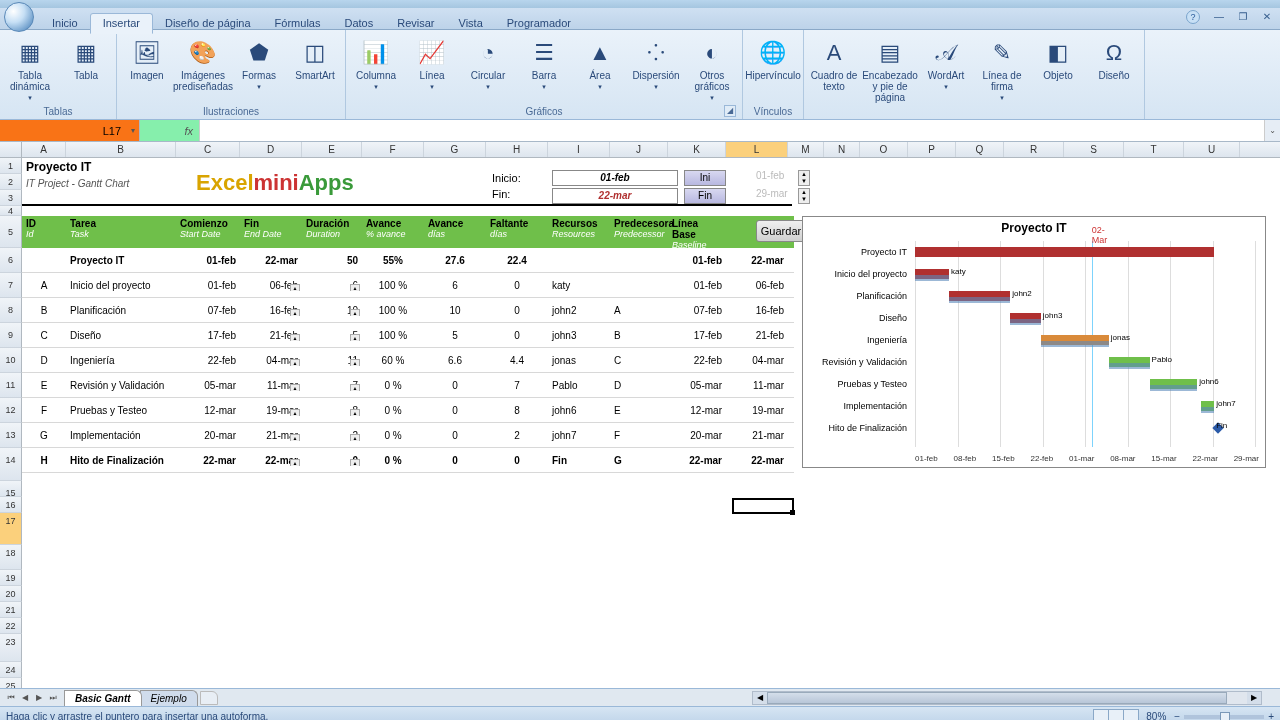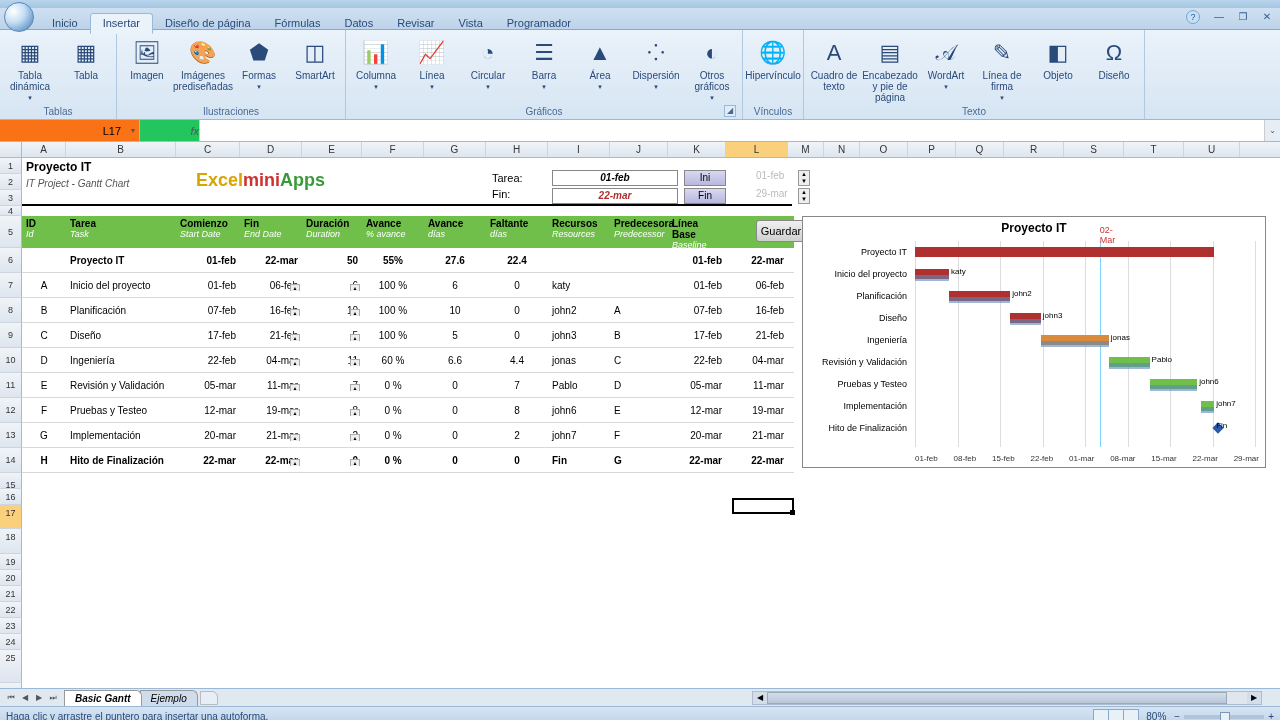--- a/index.html
+++ b/index.html
@@ -24,42 +24,42 @@
   .rgroup-label { text-align:center; font-size:10px; color:#4a6a95; padding:2px 0; position:relative;}
   .rgroup-label .launcher { position:absolute; right:0; bottom:2px; width:12px; height:12px; border:1px solid #9ab8d8; font-size:8px; line-height:10px; color:#4a6a95; background:#e0ecf7;}
   .rbtn { display:flex; flex-direction:column; align-items:center; width:48px; font-size:10px; color:#2a4a7a; text-align:center; line-height:11px; padding-top:2px;}
   .rbtn .ricon { width:32px; height:32px; margin-bottom:2px; display:flex; align-items:center; justify-content:center; font-size:22px; }
   .rbtn .dd { font-size:7px; color:#2a4a7a; }
   
   
   .fbar { height:22px; border-bottom:1px solid #a8b8c8; display:flex; align-items:stretch; background:#f3f6fa;}
   .namebox { width:140px; border-right:1px solid #a8b8c8; display:flex; align-items:center; justify-content:flex-end; padding:0 18px 0 4px; background:#f97316; position:relative;}
   .namebox::after { content:"▾"; position:absolute; right:4px; font-size:8px; color:#555;}
-  .fx { width:60px; display:flex; align-items:center; justify-content:flex-end; font-style:italic; color:#555; border-right:1px solid #ccc; background:#22c55e;}
+  .fx { width:60px; display:flex; align-items:center; justify-content:flex-end; padding-right:6px; font-style:italic; color:#555; border-right:1px solid #ccc; background:#86efac;}
   .finput { flex:1; background:#fff; }
   .fexpand { width:16px; background:#e6edf5; border-left:1px solid #ccc; text-align:center; font-size:8px; line-height:22px; color:#555;}
 
   
   .grid-wrap { position:relative; height: 546px; background:#fff; }
   .colheads { display:flex; height:16px; background:linear-gradient(#f0f4f8,#dde5ee); border-bottom:1px solid #b0b8c0;}
   .corner { width:22px; border-right:1px solid #b0b8c0; background:linear-gradient(#f0f4f8,#dde5ee);}
   .colh { border-right:1px solid #ccd4dd; text-align:center; font-size:10px; color:#333; line-height:16px;}
   .colh.sel { background:#fbd07c; }
   .rows { position:absolute; top:16px; left:0; right:0; bottom:0; overflow:hidden;}
   .rowh-col { position:absolute; left:0; top:0; width:22px; }
   .rowh { height:16px; border-bottom:1px solid #ccd4dd; border-right:1px solid #b0b8c0; background:linear-gradient(#f0f4f8,#dde5ee); text-align:center; font-size:9px; color:#333; line-height:16px;}
   .rowh.sel { background:#fbd07c;}
   
   .sheet { position:absolute; left:22px; top:0; right:0; bottom:0; }
 
   
   .proj { position:absolute; left:0; top:0; right:0; }
   .title1 { position:absolute; left:4px; top:2px; font-weight:bold; font-size:12px;}
   .title2 { position:absolute; left:4px; top:20px; font-style:italic; color:#555; font-size:10px;}
-  .logo { position:absolute; left:174px; top:12px; font-family: "Segoe UI", sans-serif; font-size:18px; font-weight:600; }
+  .logo { position:absolute; left:174px; top:12px; font-family: "Segoe UI", sans-serif; font-size:22px; font-weight:600; }
   .logo .e1{color:#d9a400;} .logo .e2{color:#c33;} .logo .e3{color:#3a9a3a;}
   .hdr-right { position:absolute; left:470px; top:14px; font-size:11px;}
   .hdr-right div { height:16px;}
   .datebox { position:absolute; top:12px; width:126px; height:16px; border:1px solid #888; text-align:center; font-weight:bold; font-style:italic; line-height:14px; font-size:10px;}
   .minibtn { position:absolute; width:42px; height:16px; background:linear-gradient(#d8d8f0,#b8b8e0); border:1px solid #888; text-align:center; font-size:10px; line-height:14px;}
   .spin { position:absolute; width:12px; height:16px; background:#eee; border:1px solid #999; font-size:6px; text-align:center; line-height:7px;}
   .spin::before{content:"▲"; display:block;} .spin::after{content:"▼"; display:block;}
   .hr { position:absolute; left:0; top:46px; width:770px; border-top:2px solid #000;}
   
   
@@ -89,21 +89,21 @@
   .gantt-labels { position:absolute; left:0; top:24px; width:110px;}
   .glabel { height:22px; text-align:right; padding-right:6px; font-size:9px; line-height:22px;}
   .gaxis { position:absolute; left:112px; right:6px; bottom:4px; display:flex; justify-content:space-between; font-size:8px; color:#333;}
   .gbar-row { position:relative; height:22px;}
   .gbar { position:absolute; height:10px; top:6px;}
   .gbar.plan { background:#5a88bb; opacity:0.6; top:12px; height:6px;}
   .gbar.red { background:#b03030;}
   .gbar.green { background:#6fbf4a;}
   .gbar.orange { background:#d98a3a;}
   .gres { position:absolute; font-size:8px; top:4px;}
-  .gmarker { position:absolute; top:0; bottom:0; width:1px; background:#7dd3fc;margin-left:8px;}
+  .gmarker { position:absolute; top:0; bottom:0; width:1px; background:#7dd3fc;}
   .gmarker-lbl { position:absolute; top:-16px; font-size:9px; color:#c33;}
   .ggrid { position:absolute; top:0; bottom:0; width:1px; background:#ddd;}
   .gdiam { position:absolute; width:8px; height:8px; background:#2a5aa8; transform:rotate(45deg);}
 
   
   .tabs-row { height:18px; background:#e0e8f0; border-top:1px solid #9ab8d8; display:flex; align-items:center; font-size:10px; position:relative;}
   .tabnav { display:flex; padding:0 4px;}
   .tabnav span{ width:14px; text-align:center; color:#555; font-size:8px;}
   .stab { padding:2px 10px; background:#fff; border:1px solid #999; border-bottom:none; border-radius:0 6px 0 0; margin-right:-2px;}
   .stab.inactive { background:#d0dcec; font-weight:normal; font-style:italic;}
@@ -244,21 +244,20 @@
         </div>
         <div class="rbtn">
           <div class="ricon">◧</div>
           <div>Objeto</div>
         </div>
         <div class="rbtn">
           <div class="ricon">Ω</div>
           <div>Diseño</div>
         </div>
       </div>
-      <div class="rgroup-label">Texto</div>
     </div>
 </div>
 
 <div class="fbar">
   <div class="namebox">L17</div>
   <div class="fx">fx</div>
   <div class="finput"></div>
   <div class="fexpand">⌄</div>
 </div>
 
@@ -295,42 +294,42 @@
         <div class="rowh" style="height: 10px; line-height: 10px;">4</div>
         <div class="rowh" style="height: 32px; line-height: 32px;">5</div>
         <div class="rowh" style="height: 25px; line-height: 25px;">6</div>
         <div class="rowh" style="height: 25px; line-height: 25px;">7</div>
         <div class="rowh" style="height: 25px; line-height: 25px;">8</div>
         <div class="rowh" style="height: 25px; line-height: 25px;">9</div>
         <div class="rowh" style="height: 25px; line-height: 25px;">10</div>
         <div class="rowh" style="height: 25px; line-height: 25px;">11</div>
         <div class="rowh" style="height: 25px; line-height: 25px;">12</div>
         <div class="rowh" style="height: 25px; line-height: 25px;">13</div>
-        <div class="rowh" style="height: 25px; line-height: 25px; text-align: center;">14</div>
+        <div class="rowh" style="height: 33px; line-height: 25px; text-align: center;">14</div>
         <div class="rowh" style="height: 16px; line-height: 25px;">15</div>
         <div class="rowh" style="height: 16px; line-height: 16px;">16</div>
-        <div class="rowh sel" style="height: 24px; line-height: 16px;">17</div>
+        <div class="rowh sel" style="height: 32px; line-height: 16px;">17</div>
         <div class="rowh" style="height: 25px; line-height: 16px;">18</div>
         <div class="rowh" style="height: 16px; line-height: 16px;">19</div>
         <div class="rowh" style="height: 16px; line-height: 16px;">20</div>
         <div class="rowh" style="height: 16px; line-height: 16px;">21</div>
         <div class="rowh" style="height: 16px; line-height: 16px;">22</div>
-        <div class="rowh" style="height: 16px; line-height: 16px;">23</div>
+        <div class="rowh" style="height: 28px; line-height: 16px;">23</div>
         <div class="rowh" style="height: 16px; line-height: 16px;">24</div>
         <div class="rowh" style="height: 33px; line-height: 16px;">25</div>
         <div class="rowh" style="height: 16px; line-height: 16px; text-align: center;">26</div>
         <div class="rowh" style="height: 16px; line-height: 16px;">27</div>
       </div>
     <div class="sheet" id="sheet">
       <div class="proj">
         <div class="title1">Proyecto IT</div>
         <div class="title2">IT Project - Gantt Chart</div>
         <div class="logo"><span class="e1">Excel</span><span class="e2">mini</span><span class="e3">Apps</span></div>
         <div class="hdr-right">
-          <div>Tarea:</div>
+          <div>Inicio:</div>
           <div>Fin:</div>
         </div>
         <div class="datebox" style="left:530px;">01-feb</div>
         <div class="datebox" style="left:530px;top:30px;color:#b03030;">22-mar</div>
         <div class="minibtn" style="left:662px;top:12px;">Ini</div>
         <div class="minibtn" style="left:662px;top:30px;">Fin</div>
         <div style="position:absolute;left:734px;top:12px;font-size:10px;color:#bbb;">01-feb</div>
         <div style="position:absolute;left:734px;top:30px;font-size:10px;color:#bbb;">29-mar</div>
         <div class="spin" style="left:776px;top:12px;"></div>
         <div class="spin" style="left:776px;top:30px;"></div>

